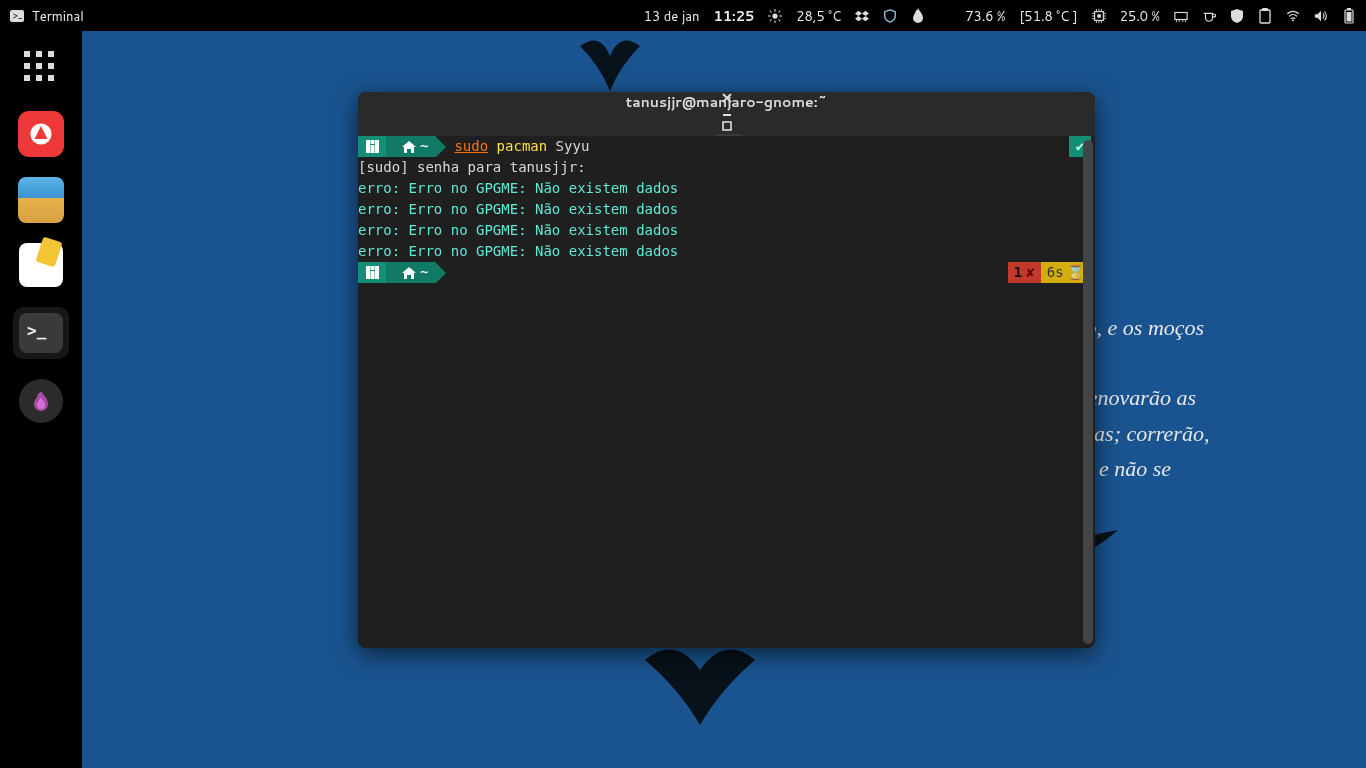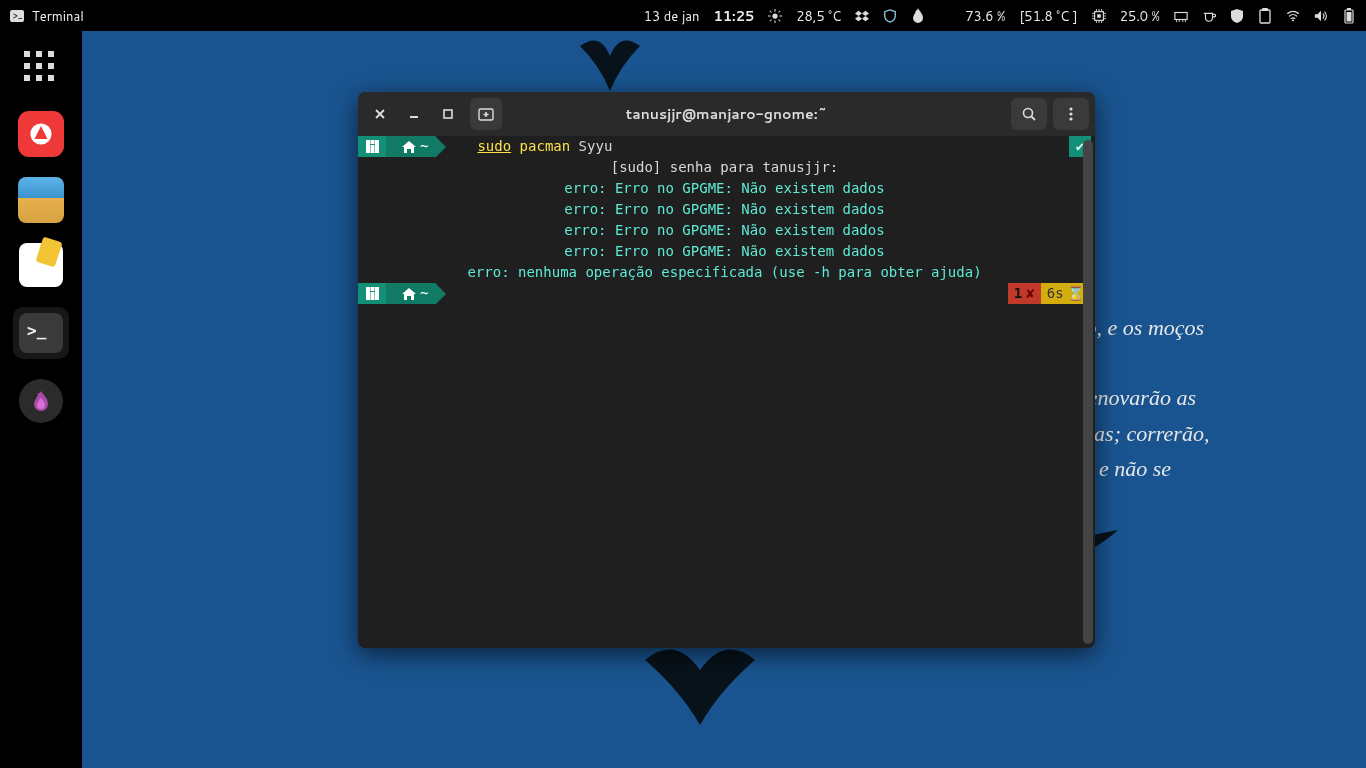--- a/index.html
+++ b/index.html
@@ -53,49 +53,49 @@
 .bird svg { fill:#08121a; }
 
 .window {
   position:absolute; left:358px; top:92px; width:737px; height:556px;
   background:#1f1f1f; border-radius:8px; overflow:hidden;
   box-shadow: 0 6px 24px rgba(0,0,0,0.6);
   z-index: 100;
 }
 .titlebar {
   height: 44px; background:#2a2a2a; display:flex; align-items:center;
-  padding: 0 6px; gap:2px;
+  padding: 0 6px; gap:2px;flex-direction:column;
 }
 .tbtn { width:32px; height:32px; display:flex; align-items:center; justify-content:center; border-radius:6px; color:#ddd; }
 .tbtn.box { background:#3a3a3a; margin-left:4px; }
 .window-title { position:absolute; left:0; right:0; text-align:center; color:#ddd; font-size:14px; font-weight:bold; pointer-events:none; }
 .titlebar .rightgroup { margin-left:auto; display:flex; gap:6px; }
 .titlebar .headerbtn { width:36px; height:32px; background:#3a3a3a; border-radius:6px; display:flex; align-items:center; justify-content:center; }
 
 .term-body {
   position:absolute; top:44px; left:0; right:0; bottom:0;
   font-family: "DejaVu Sans Mono","Menlo","Consolas",monospace;
   font-size:14px; line-height:21px; color:#d8d8d8;
   background:#1f1f1f;
 }
 .term-inner { padding:0 4px 0 0; height:100%; overflow-y:auto; }
 .scrollbar { position:absolute; right:2px; top:4px; bottom:4px; width:10px; background:#444; border-radius:5px; }
-.line { white-space: pre; padding-left: 0; text-align: center; }
+.line { white-space: pre; padding-left: 0; }
 .prompt-row { display:flex; align-items:center; height:21px; }
 .seg { display:inline-flex; align-items:center; height:21px; padding:0 8px; position:relative; }
 .seg-logo { background:#148f77; color:#fff; width:28px; justify-content:center; padding:0; }
 .seg-home { background:#117a65; color:#fff; }
 .seg-arrow { width:0; height:0; border-top:10.5px solid transparent; border-bottom:10.5px solid transparent; }
 .seg-arrow.a2 { border-left:10px solid #117a65; }
 .seg-right { margin-left:auto; display:flex; }
 .stat-ok { background:#148f77; width:22px; display:flex; align-items:center; justify-content:center; color:#cfe; }
 .stat-err { background:#c0392b; padding:0 6px; display:flex; align-items:center; gap:4px; color:#111; font-weight:bold; }
 .stat-err span.x { color:#6a0000; }
 .stat-time { background:#d4ac0d; padding:0 6px; display:flex; align-items:center; gap:4px; color:#333; }
-.cmd-sudo { color:#fde047; text-decoration:underline;margin-left:23px; }
+.cmd-sudo { color:#f97316; text-decoration:underline; }
 .cmd-pacman { color:#fde047; }
 .cmd-rest { color:#d8d8d8;margin-top:43px; }
 .cmd-wrap { padding-left:8px; }
 .err-line { color:#5eead4; }
 
 </style>
 </head>
 <body>
 
 <div class="bird top">
@@ -342,21 +342,20 @@
           <div class="stat-ok">
             <span>✔</span>
           </div>
         </div>
       </div>
       <div class="line">[sudo] senha para tanusjjr:</div>
       <div class="line err-line">erro: Erro no GPGME: Não existem dados</div>
       <div class="line err-line">erro: Erro no GPGME: Não existem dados</div>
       <div class="line err-line">erro: Erro no GPGME: Não existem dados</div>
       <div class="line err-line">erro: Erro no GPGME: Não existem dados</div>
-      <div class="line err-line">erro: nenhuma operação especificada (use -h para obter ajuda)</div>
 
       <div class="prompt-row">
         <div class="seg seg-logo">
           <svg width="13" height="13" viewBox="0 0 13 13">
               <rect x="0" y="0" width="4" height="13" fill="#fff"></rect>
               <rect x="4.5" y="0" width="4" height="4" fill="#fff"></rect>
               <rect x="4.5" y="5" width="4" height="8" fill="#fff"></rect>
               <rect x="9" y="0" width="4" height="13" fill="#fff"></rect>
             </svg>
         </div>

